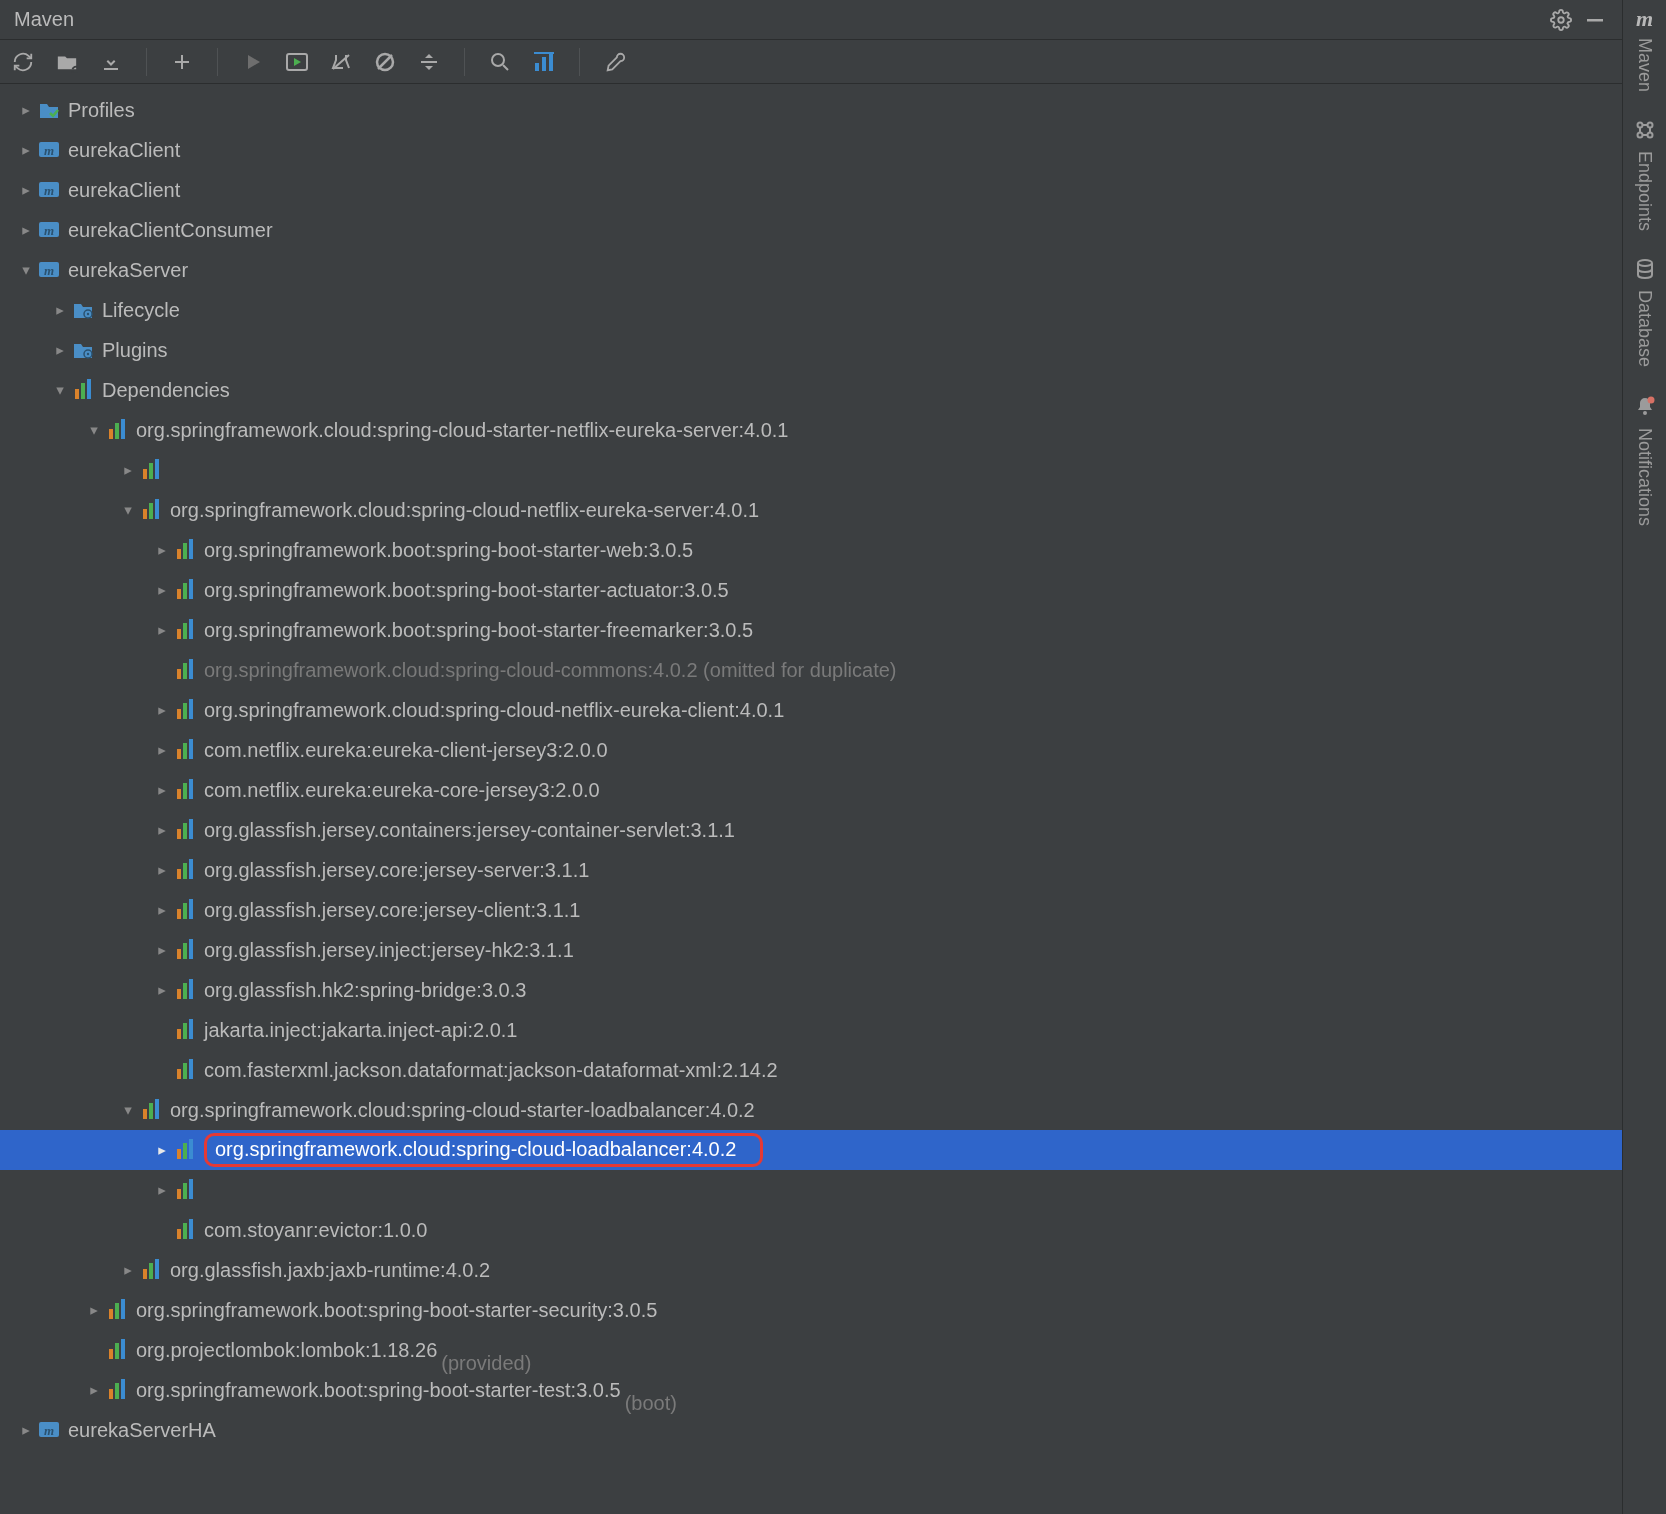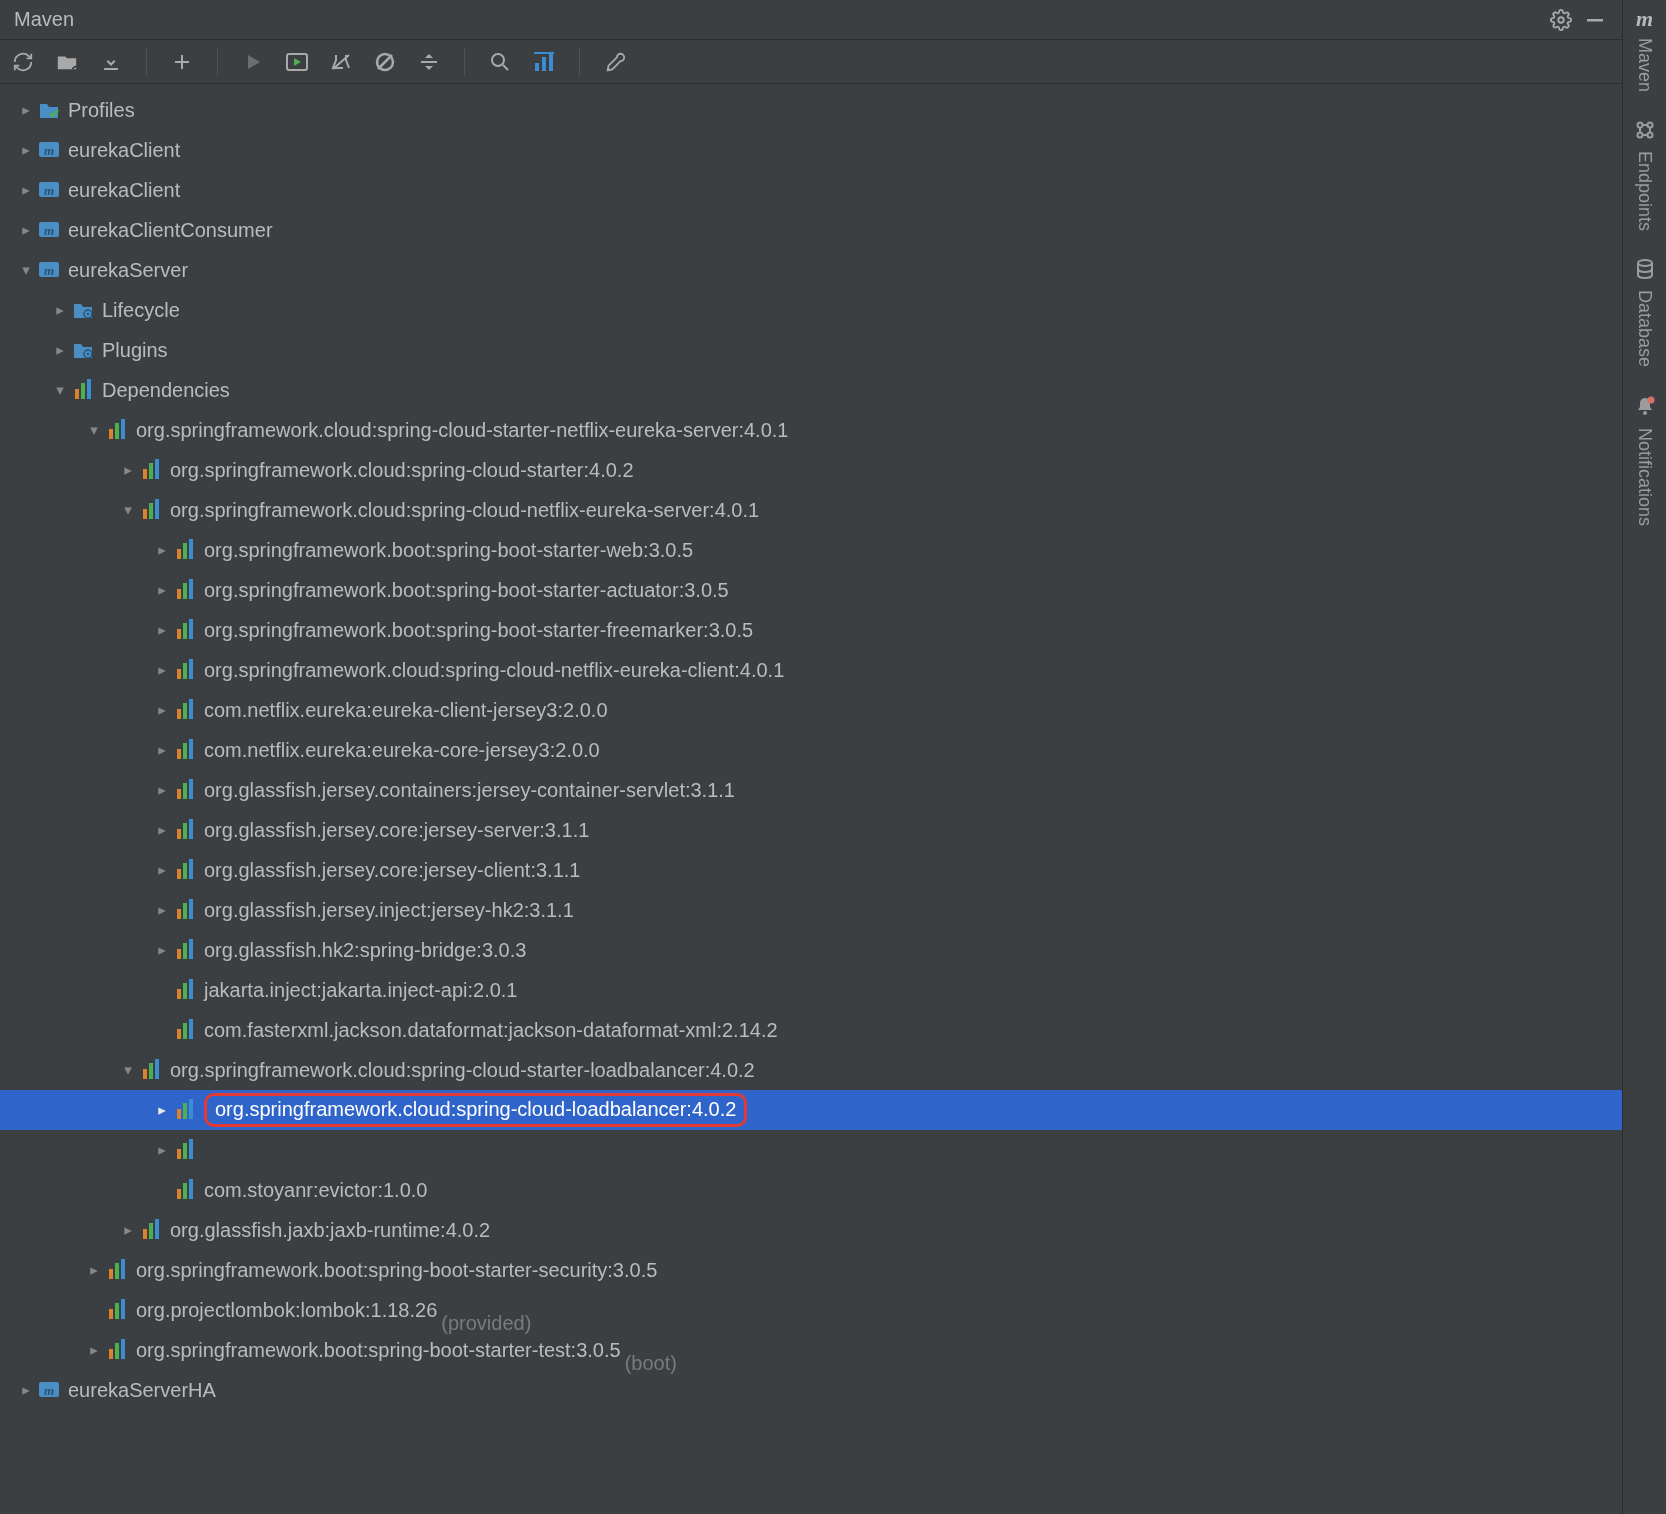--- a/index.html
+++ b/index.html
@@ -16,21 +16,21 @@
   .row { display: flex; align-items: center; height: 40px; white-space: nowrap; }
   .row.selected { background: #2F65CA; color: #FFFFFF; }
   .indent { display: inline-block; }
   .arrow { width: 24px; display: inline-flex; align-items: center; justify-content: center; color: #888; font-size: 15px; }
   .row.selected .arrow { color: #E8E8E8; }
   .arrow.blank { visibility: hidden; }
   .icon { width: 24px; height: 24px; display: inline-flex; align-items: center; justify-content: center; margin-right: 6px; flex-shrink: 0; }
   .label { color: #BBBBBB; }
   .dimmed { color: #7A7A7A; }
   .suffix { color: #7A7A7A; margin-left: 4px; margin-top: 26px; }
-  .highlight-box { border: 3px solid #E53935; border-radius: 10px; padding: 1px 8px 3px 8px; display: inline-block; color: #FFFFFF; }
+  .highlight-box { border: 3px solid #E53935; border-radius: 10px; padding: 1px 24px 3px 8px; display: inline-block; color: #FFFFFF; }
   .rightbar { width: 44px; background: #3C3F41; border-left: 1px solid #2B2D2E; display: flex; flex-direction: column; align-items: center; padding-top: 6px; gap: 28px; }
   .rightbar .tab { writing-mode: vertical-rl; text-orientation: mixed; color: #9B9B9B; font-size: 18px; display: flex; align-items: center; gap: 6px; }
   .rightbar .tab .ticon2 { writing-mode: horizontal-tb; }
   .notif-dot { fill: #D77165; }
 </style>
 </head>
 <body>
 
 <svg width="0" height="0" style="position:absolute">
   <defs>
@@ -247,21 +247,20 @@
           <span class="label">org.springframework.cloud:spring-cloud-starter-netflix-eureka-server:4.0.1</span>
         </div>
         <div class="row">
           <span class="indent" style="width:116px"></span>
           <span class="arrow">▸</span>
           <span class="icon">
             <svg width="22" height="22" viewBox="0 0 22 22">
               <use href="#bars-icon"></use>
             </svg>
           </span>
-          <span class="label">org.springframework.cloud:spring-cloud-starter:4.0.2</span>
         </div>
         <div class="row">
           <span class="indent" style="width:116px"></span>
           <span class="arrow">▾</span>
           <span class="icon">
             <svg width="22" height="22" viewBox="0 0 22 22">
               <use href="#bars-icon"></use>
             </svg>
           </span>
           <span class="label">org.springframework.cloud:spring-cloud-netflix-eureka-server:4.0.1</span>
@@ -288,20 +287,30 @@
         </div>
         <div class="row">
           <span class="indent" style="width:150px"></span>
           <span class="arrow">▸</span>
           <span class="icon">
             <svg width="22" height="22" viewBox="0 0 22 22">
               <use href="#bars-icon"></use>
             </svg>
           </span>
           <span class="label">org.springframework.boot:spring-boot-starter-freemarker:3.0.5</span>
+        </div>
+        <div class="row">
+          <span class="indent" style="width:150px"></span>
+          <span class="arrow blank">▸</span>
+          <span class="icon">
+            <svg width="22" height="22" viewBox="0 0 22 22">
+              <use href="#bars-icon"></use>
+            </svg>
+          </span>
+          <span class="label dimmed">org.springframework.cloud:spring-cloud-commons:4.0.2 (omitted for duplicate)</span>
         </div>
         <div class="row">
           <span class="indent" style="width:150px"></span>
           <span class="arrow">▸</span>
           <span class="icon">
             <svg width="22" height="22" viewBox="0 0 22 22">
               <use href="#bars-icon"></use>
             </svg>
           </span>
           <span class="label">org.springframework.cloud:spring-cloud-netflix-eureka-client:4.0.1</span>

